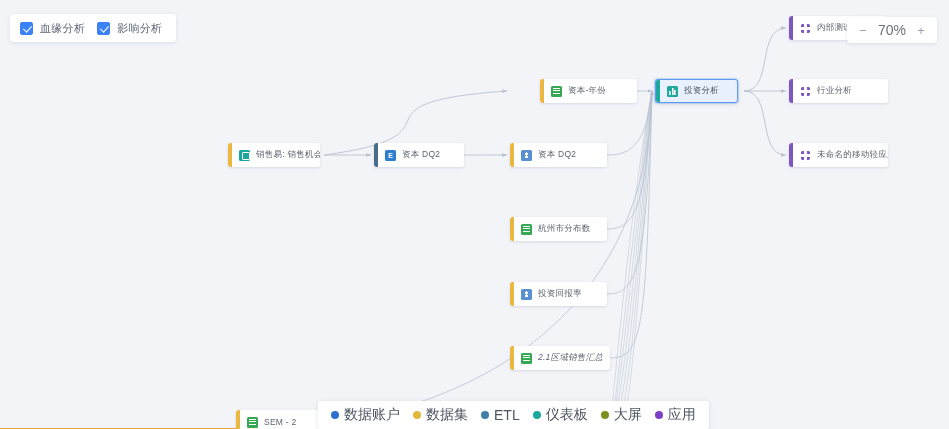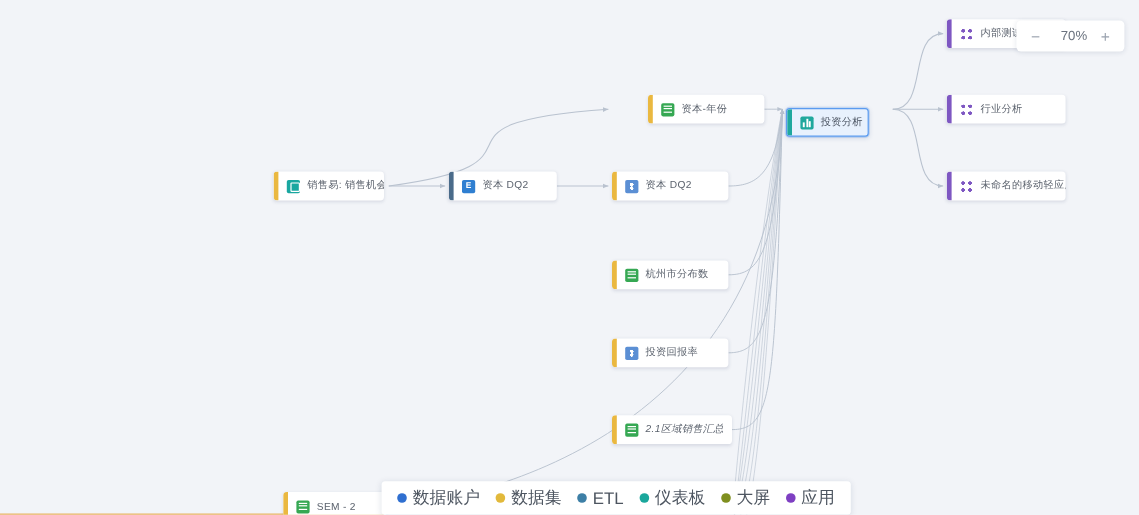--- a/index.html
+++ b/index.html
@@ -51,21 +51,21 @@
     border-radius: 4px;
     padding: 0 11px;
     box-shadow: 0 1px 4px rgba(20,40,80,0.10);
     z-index: 40;
   }
   .zoom-btn {
     font-size: 13px; color: #9aa2ae; line-height: 1;
     cursor: pointer; user-select: none;
     width: 10px; text-align: center;
   }
-  .zoom-val { font-size: 11px; color: #6a727e; min-width: 28px; text-align: right; }
+  .zoom-val { font-size: 14px; color: #6a727e; min-width: 28px; text-align: left; }
 
   
   #edges { position: absolute; left: 0; top: 0; width: 949px; height: 429px; z-index: 5; }
 
   
   .node {
     position: absolute;
     display: flex; align-items: center;
     background: #ffffff;
     border-radius: 3px;
@@ -165,20 +165,30 @@
   .bottom-rule {
     position: absolute; left: 0; top: 428px; width: 320px; height: 1px;
     background: #e8a33d; z-index: 10;
   }
 </style>
 </head>
 <body>
 
 <div id="root">
 
+  <div class="filter-bar">
+    <div class="chk-group">
+      <span class="chk"></span>
+      <span class="chk-label">血缘分析</span>
+    </div>
+    <div class="chk-group">
+      <span class="chk"></span>
+      <span class="chk-label">影响分析</span>
+    </div>
+  </div>
 
   <div class="zoom-ctl">
     <span class="zoom-btn">−</span>
     <span class="zoom-val">70%</span>
     <span class="zoom-btn">+</span>
   </div>
 
   <svg id="edges">
       <defs>
         <marker id="arw" viewBox="0 0 8 8" refX="7" refY="4" markerWidth="6" markerHeight="6" orient="auto">
@@ -240,21 +250,21 @@
       <div class="node" style="left: 510px; top: 346px; width: 100px; font-style: italic;">
         <span class="accent" style="background: rgb(234, 184, 64);"></span>
         <span class="icon ic-sheet"></span>
         <span class="label">2.1区域销售汇总</span>
       </div>
       <div class="node" style="left: 236px; top: 410px; width: 86px;">
         <span class="accent" style="background: rgb(234, 184, 64);"></span>
         <span class="icon ic-sheet"></span>
         <span class="label">SEM - 2</span>
       </div>
-      <div class="node selected" style="left: 655px; top: 90px; width: 69px;">
+      <div class="node selected" style="left: 655px; top: 79px; width: 83px;">
         <span class="accent" style="background: rgb(31, 168, 158);"></span>
         <span class="icon ic-chart"></span>
         <span class="label">投资分析</span>
       </div>
       <div class="node" style="left: 789px; top: 16px; width: 99px;">
         <span class="accent" style="background: rgb(126, 87, 194);"></span>
         <span class="icon ic-app"></span>
         <span class="label">内部测试</span>
       </div>
       <div class="node" style="left: 789px; top: 79px; width: 99px;">

